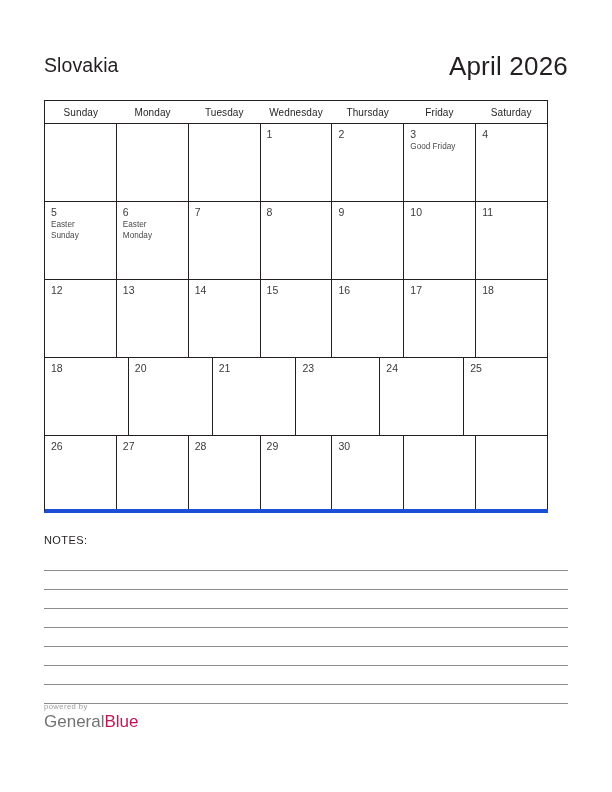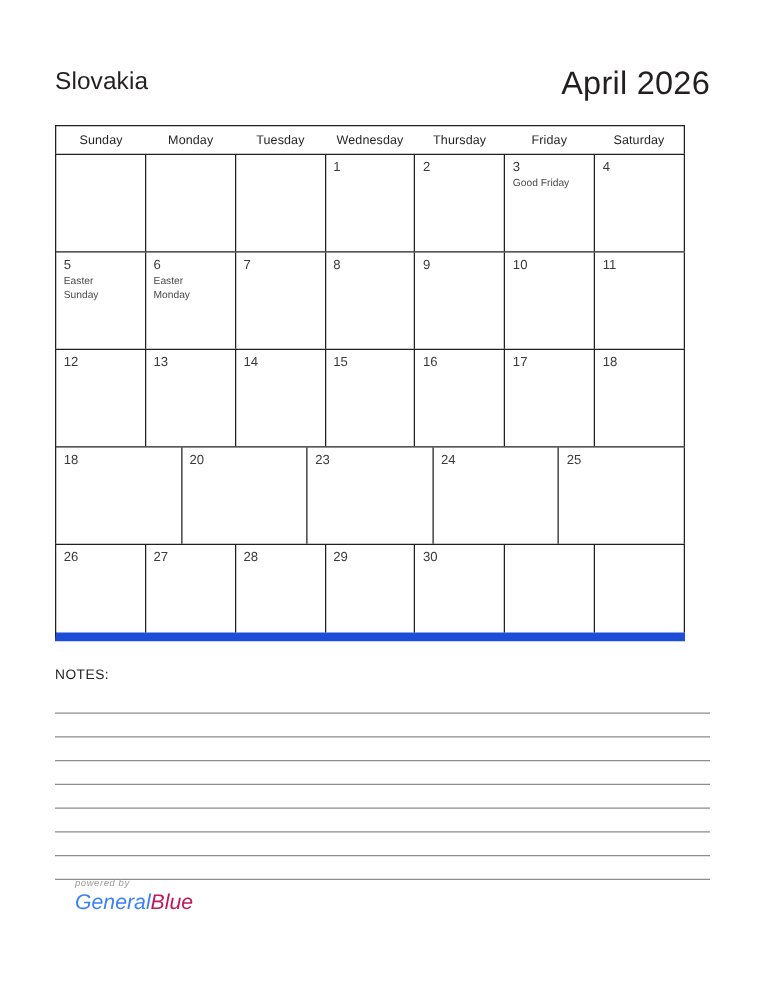--- a/index.html
+++ b/index.html
@@ -67,21 +67,21 @@
     letter-spacing: 0.1px;
   }
 
   .week-row {
     display: flex;
     height: 78px;
     border-left: 1px solid #231f20;
     border-top: 1px solid #231f20;
   }
   .week-row:last-child {
-    border-bottom: 7px solid #1d4ed8;
+    border-bottom: 4px solid #1d4ed8;
   }
   .day-cell {
     flex: 1 1 0;
     border-right: 1px solid #231f20;
     padding: 4px 5px 0 6px;
     overflow: hidden;
     position: relative;
   }
   .day-number {
     font-size: 10.5px;
@@ -115,37 +115,36 @@
     padding-bottom: 6px;
   }
   .notes-line {
     height: 19px;
     border-bottom: 1px solid #8c8c8c;
   }
 
   
   .footer {
     position: absolute;
-    left: 60px;
+    left: 44px;
     top: 703px;
-    font-style: italic;
   }
   .powered-by {
     font-size: 7.6px;
     color: #9b9b9b;
     letter-spacing: 0.45px;
     line-height: 1.1;
     margin-bottom: 2px;
   }
   .brand {
     font-size: 17px;
     line-height: 1.05;
     white-space: nowrap;
   }
-  .brand-general { color: #3b82f6; margin-top: 30px; }
+  .brand-general { color: #737373; margin-top: 30px; }
   .brand-blue { color: #be185d; }
 </style>
 </head>
 <body>
 
 <div class="page-header">
   <div class="country-title">Slovakia</div>
   <div class="month-title">April 2026</div>
 </div>
 
@@ -233,20 +232,23 @@
         </div>
       </div>
       <div class="week-row">
         <div class="day-cell">
           <span class="day-number">18</span>
         </div>
         <div class="day-cell">
           <span class="day-number">20</span>
         </div>
         <div class="day-cell">
+          <span class="day-number">21</span>
+        </div>
+        <div class="day-cell">
           <span class="day-number">23</span>
         </div>
         <div class="day-cell">
           <span class="day-number">24</span>
         </div>
         <div class="day-cell">
           <span class="day-number">25</span>
         </div>
       </div>
       <div class="week-row">

